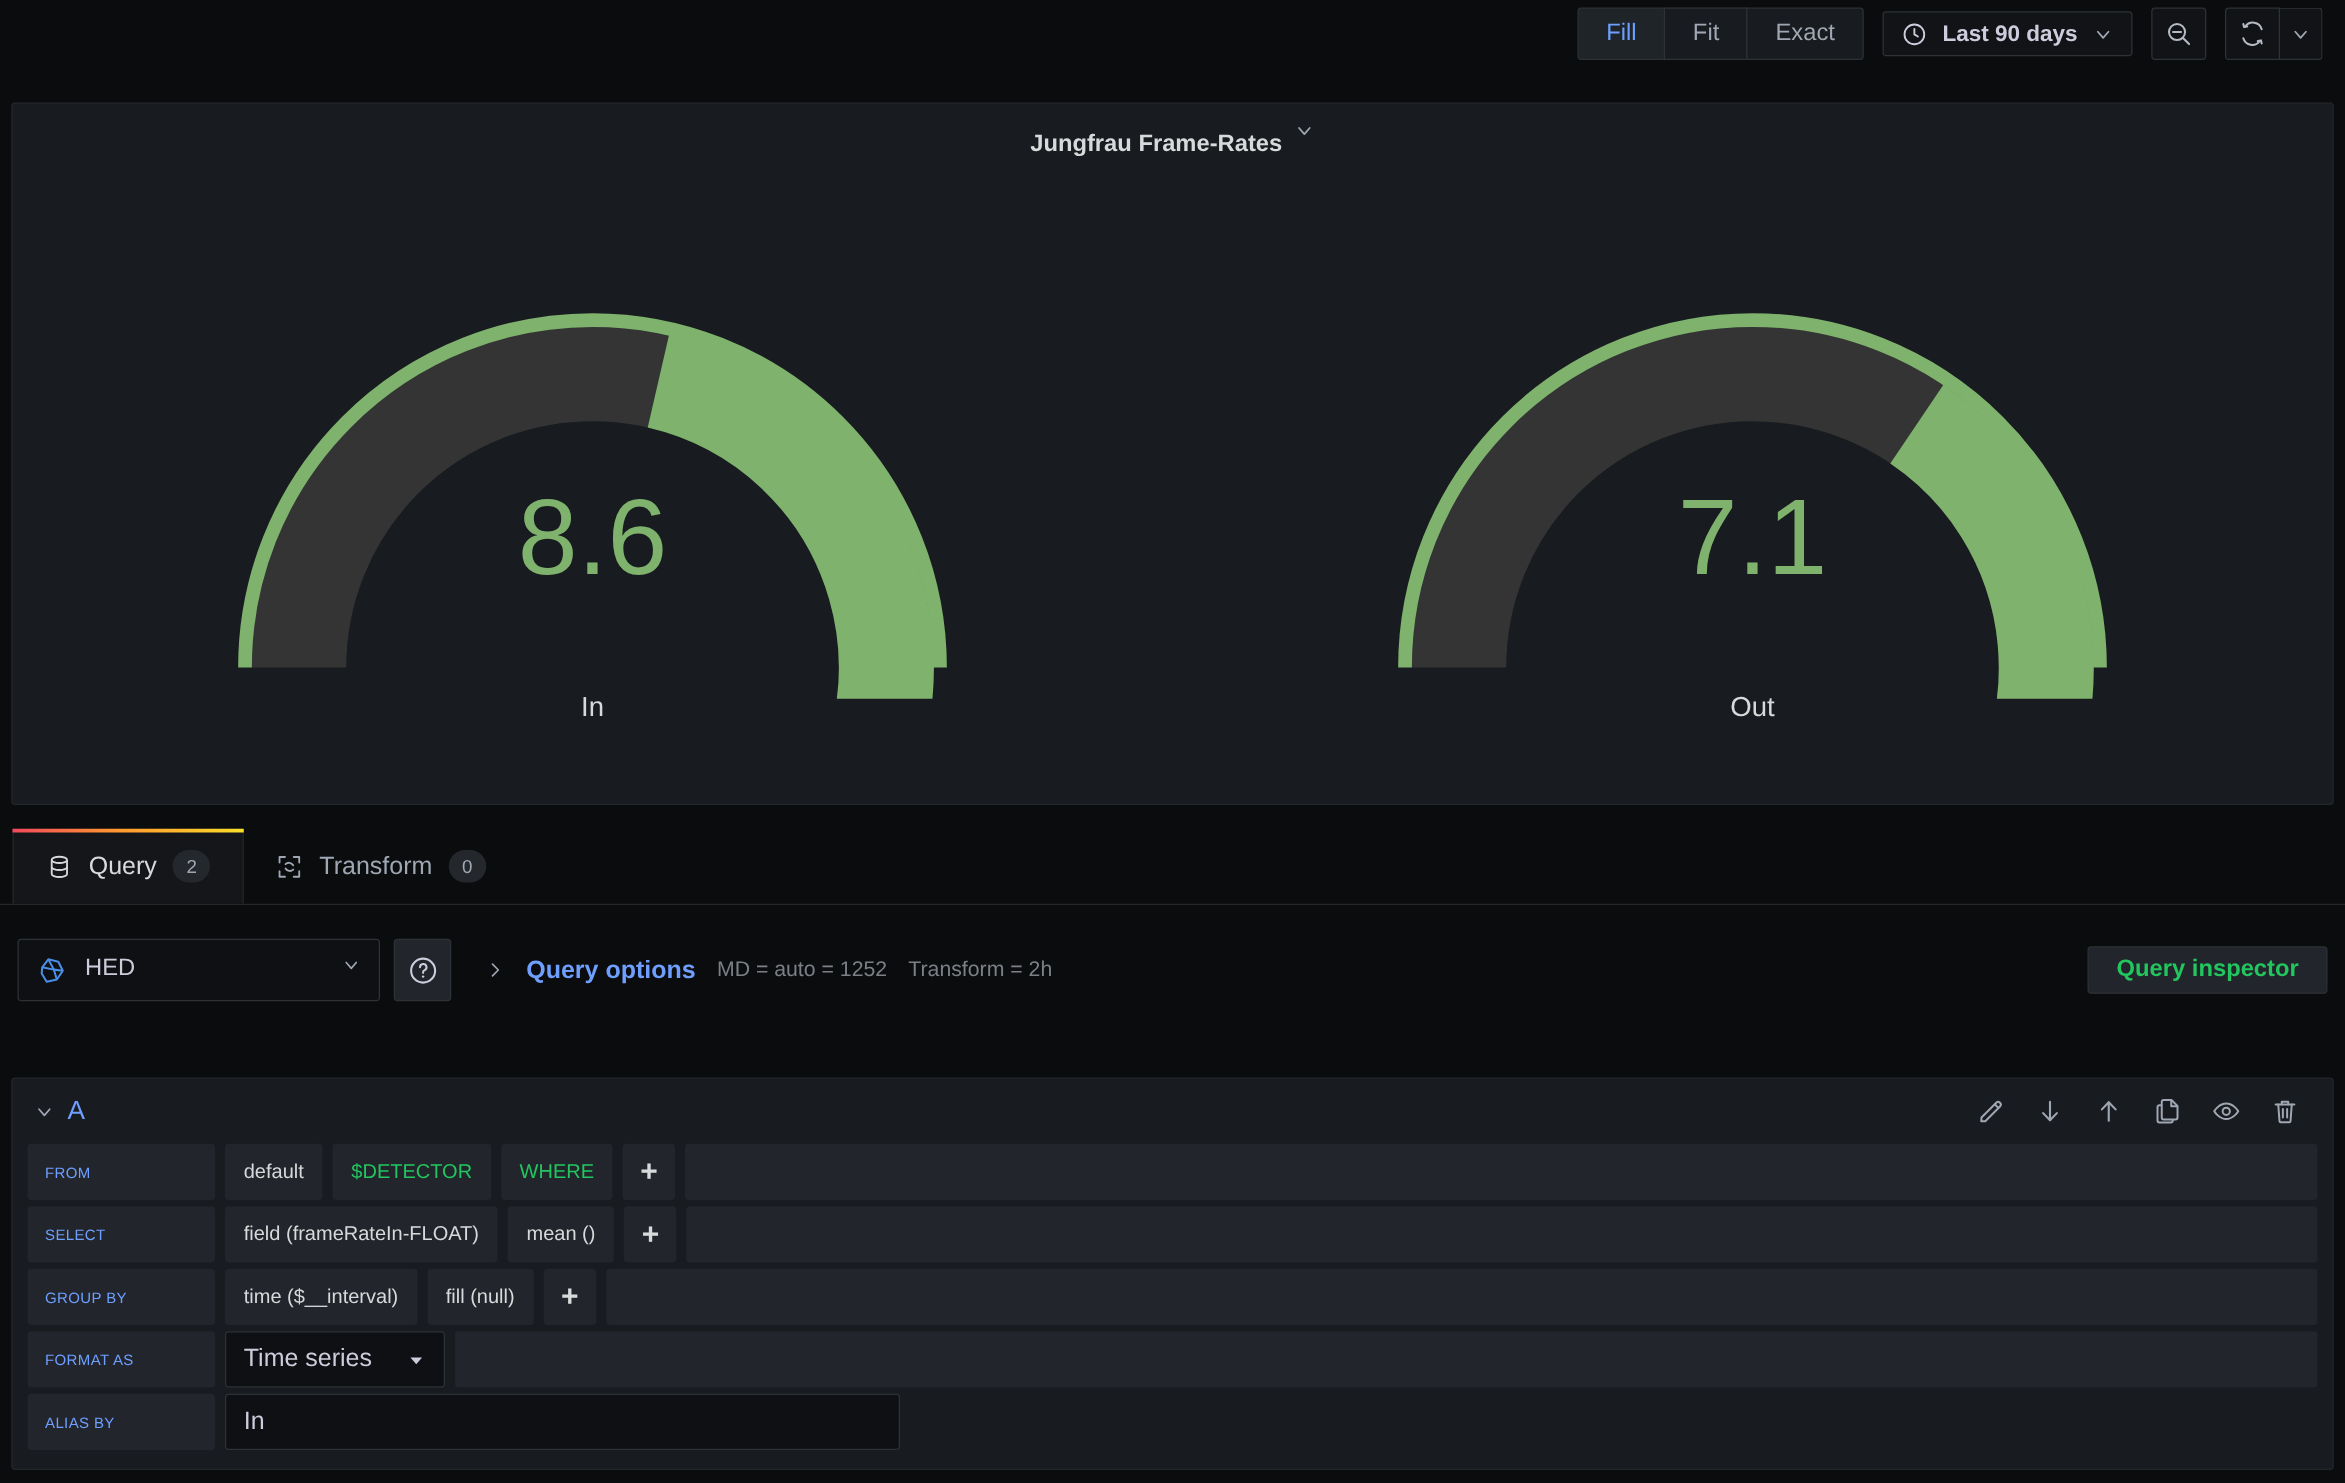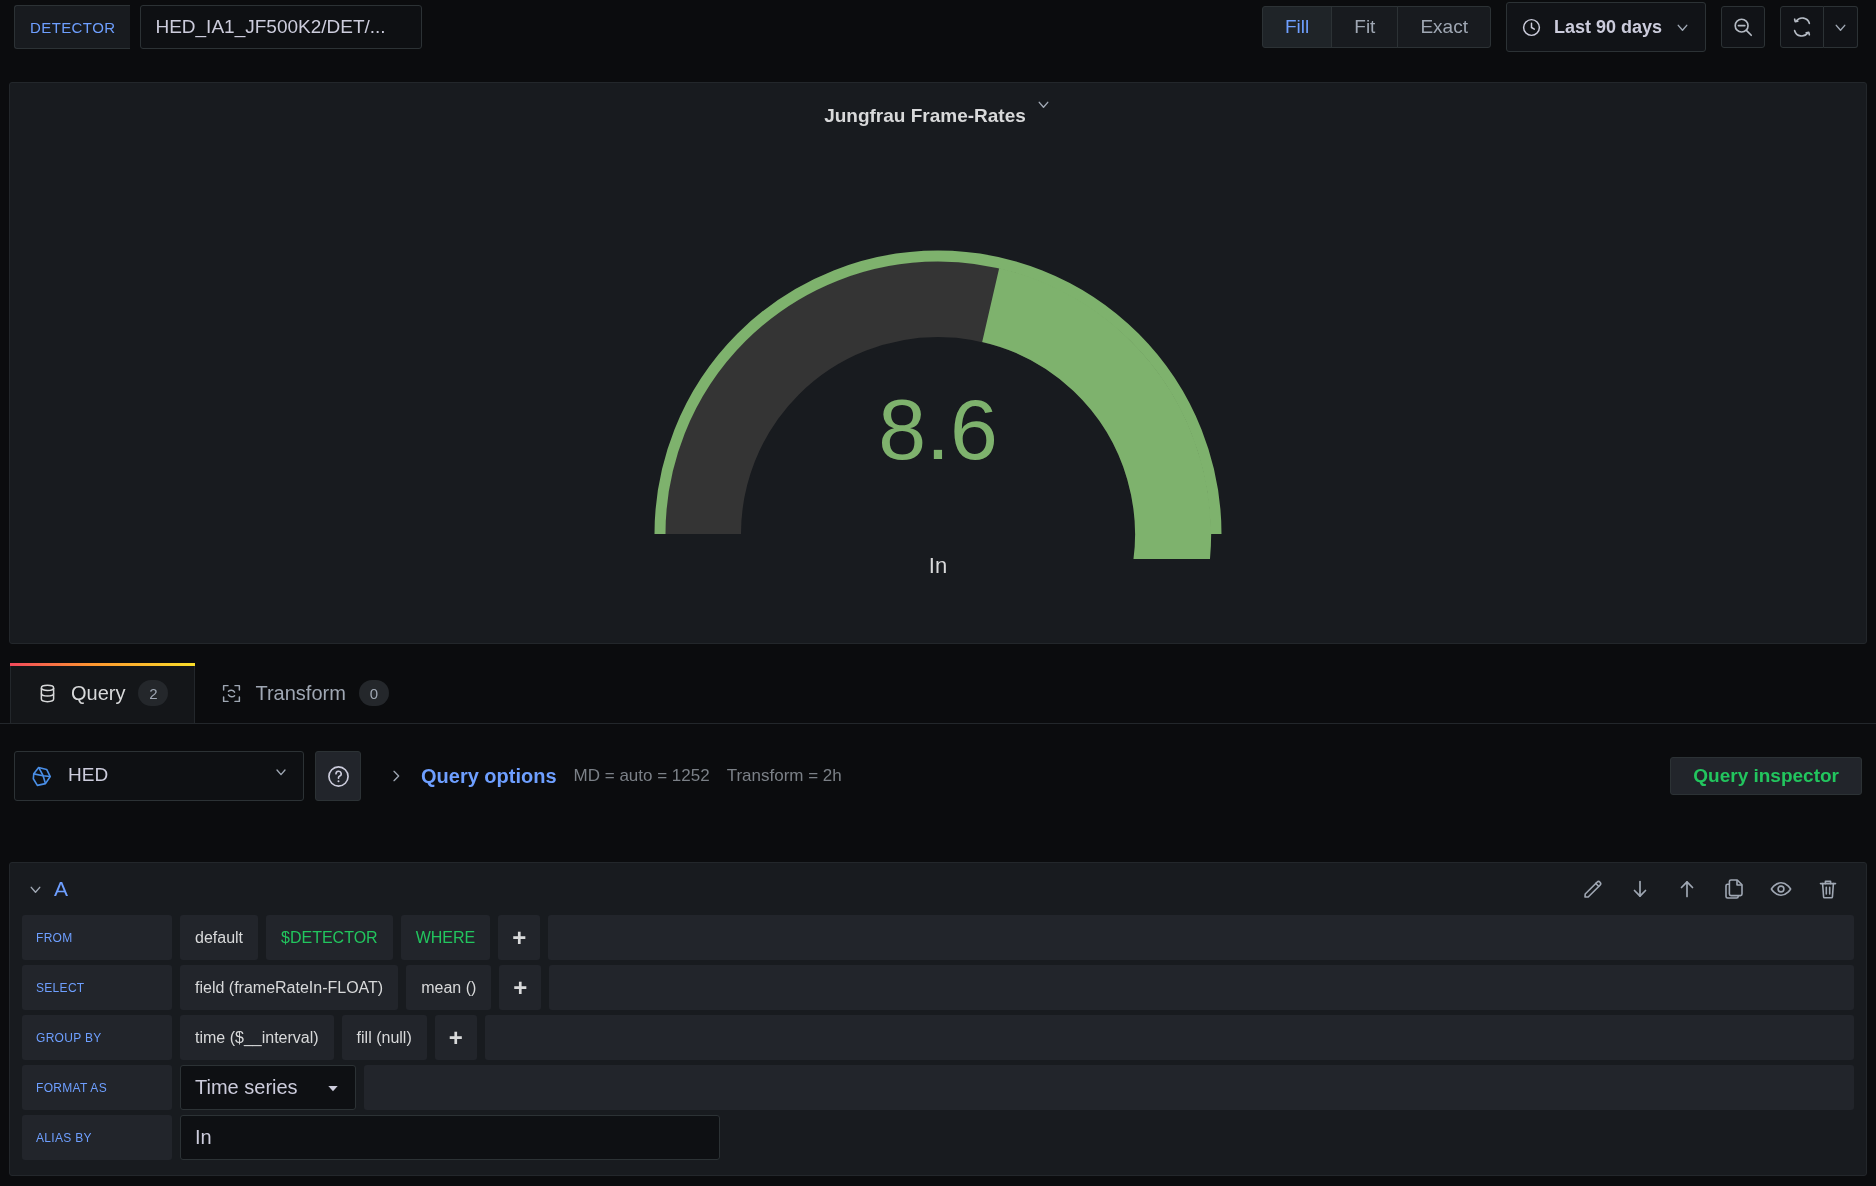--- a/index.html
+++ b/index.html
@@ -69,21 +69,21 @@
   }
   .seg-btn:first-child { border-radius: 3px 0 0 3px; margin-left: 0; }
   .seg-btn:last-child { border-radius: 0 3px 3px 0; }
   .seg-btn.active { color: #6e9fff; background: #1f2428; }
 
   .time-picker {
     display: flex; align-items: center; gap: 12px;
     background: #111317;
     border: 1px solid #2c3235;
     border-radius: 3px;
-    height: 50px;
+    height: 36px;
     padding: 0 14px;
     color: #ccccdc;
     font-size: 18px;
     font-weight: 600;
     cursor: pointer;
   }
   .icon-btn {
     display: flex; align-items: center; justify-content: center;
     background: #111317;
     border: 1px solid #2c3235;
@@ -334,24 +334,20 @@
     color: #ccccdc;
     cursor: text;
   }
 </style>
 </head>
 <body>
 
 <div class="app">
 
   <div class="topbar">
-    <div class="var-group">
-      <div class="var-label">DETECTOR</div>
-      <div class="var-value">HED_IA1_JF500K2/DET/...</div>
-    </div>
 
     <div class="topbar-right">
       <div class="seg-group">
         <div class="seg-btn active">Fill</div>
         <div class="seg-btn">Fit</div>
         <div class="seg-btn">Exact</div>
       </div>
 
       <div class="time-picker">
         <span>
@@ -418,20 +414,29 @@
           <path d="M 105 405 A 235 235 0 1 1 575 405" fill="none" stroke="#343434" stroke-width="76"></path>
 
           <path id="g1-val" fill="none" stroke="#7eb26d" stroke-width="76" d="M 506.17 571.17 A 235 235 0 0 0 392.70 175.99"></path>
 
           <path d="M 62 405 A 278 278 0 1 1 618 405" fill="none" stroke="#7eb26d" stroke-width="11"></path>
           <text class="gauge-value" x="340" y="330">8.6</text>
         </svg>
         <div class="gauge-title">In</div>
       </div>
 
+      <div class="gauge-wrap">
+        <svg class="gauge-svg" viewBox="0 0 680 430">
+          <path d="M 105 405 A 235 235 0 1 1 575 405" fill="none" stroke="#343434" stroke-width="76"></path>
+          <path id="g2-val" fill="none" stroke="#7eb26d" stroke-width="76" d="M 506.17 571.17 A 235 235 0 0 0 471.48 210.22"></path>
+          <path d="M 62 405 A 278 278 0 1 1 618 405" fill="none" stroke="#7eb26d" stroke-width="11"></path>
+          <text class="gauge-value" x="340" y="330">7.1</text>
+        </svg>
+        <div class="gauge-title">Out</div>
+      </div>
 
     </div>
   </div>
 
   <div class="tabbar">
     <div class="tab active">
       <span>
         <svg width="21" height="21" viewBox="0 0 24 24" fill="none" stroke="#d8d9da" stroke-width="1.7">
           <ellipse cx="12" cy="5.6" rx="7" ry="2.9"></ellipse>
           <path d="M5 5.6v12.8c0 1.6 3.1 2.9 7 2.9s7-1.3 7-2.9V5.6"></path>

